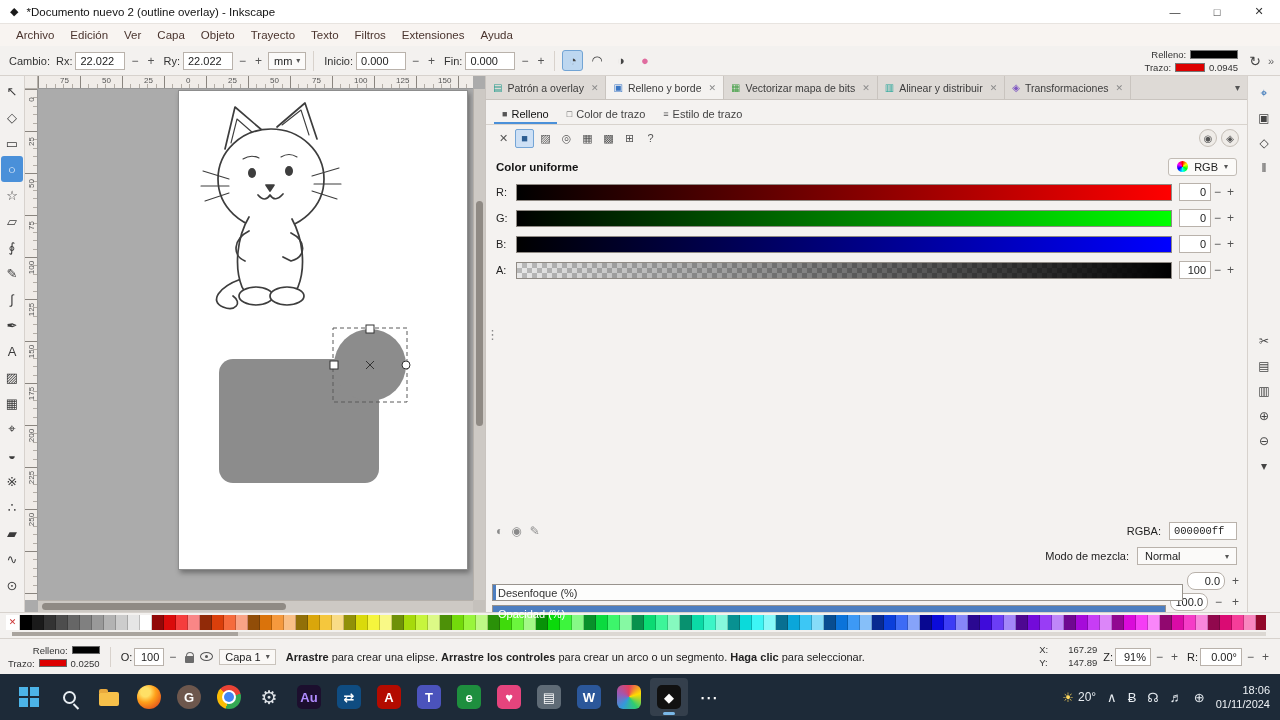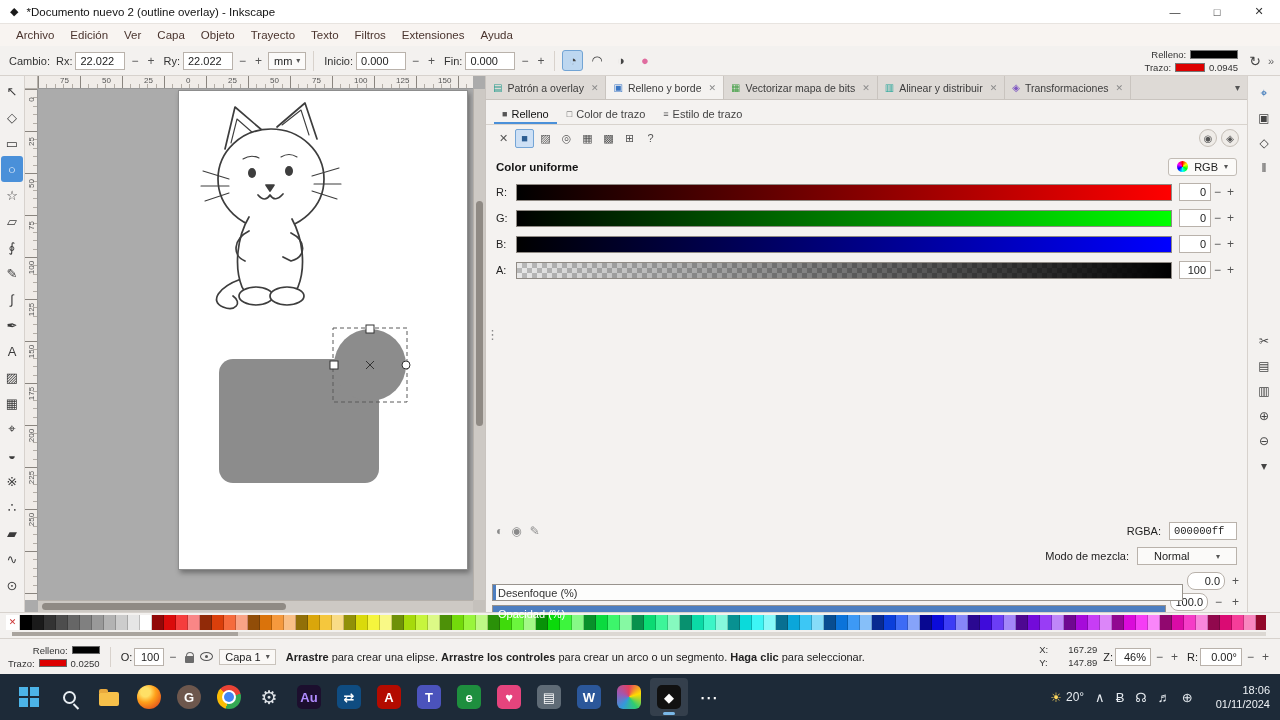--- a/index.html
+++ b/index.html
@@ -88,21 +88,21 @@
   .ch-bar{flex:1;height:17px;border:1px solid #8f8a84;}
   .ch-bar.alpha{background-image:linear-gradient(to right,rgba(0,0,0,0),rgba(0,0,0,1)),linear-gradient(45deg,#b9b9b9 25%,transparent 25%,transparent 75%,#b9b9b9 75%),linear-gradient(45deg,#b9b9b9 25%,transparent 25%,transparent 75%,#b9b9b9 75%);background-size:100% 100%,10px 10px,10px 10px;background-position:0 0,0 0,5px 5px;background-color:#e8e8e8;}
   .spin{display:flex;align-items:center;}
   .spin .val{width:32px;text-align:right;}
   .panel-spacer{flex:1;}
   .rgba-row{display:flex;align-items:center;gap:8px;padding:4px 10px;height:25px;}
   .mini-icon{font-size:12px;color:#8a8a8a;}
   .rgba-label{margin-left:auto;color:#222;}
   .rgba-input{width:68px;font-family:"Liberation Mono","DejaVu Sans Mono",monospace;font-size:10.5px;}
   .blend-row{display:flex;align-items:center;justify-content:flex-end;gap:8px;padding:4px 10px 5px;height:27px;}
-  .select{display:flex;align-items:center;justify-content:space-between;border:1px solid #b9b2ab;background:#fbfaf9;padding:2px 16px;min-width:100px;}
+  .select{display:flex;align-items:center;justify-content:space-between;border:1px solid #b9b2ab;background:#fbfaf9;padding:2px 7px;min-width:100px;}
   .slider-row{display:flex;align-items:center;gap:4px;padding:1px 5px 1px 6px;height:21px;}
   .slider-track{flex:1;height:17px;border:1px solid #98938d;background:#fdfdfc;position:relative;display:flex;align-items:center;overflow:hidden;margin-top:24px;}
   .sl-fill{position:absolute;left:0;top:0;bottom:0;background:#4d7ec0;}
   .sl-label{position:relative;z-index:1;padding-left:5px;color:#333;}
   .slider-track.full .sl-label{color:#fff;}
   .sl-val{width:38px;text-align:right;border-radius:8px;}
   
   .rail{position:absolute;left:1247px;top:76px;width:33px;height:536px;background:#f3f1ef;border-left:1px solid #d7d2cd;display:flex;flex-direction:column;align-items:center;padding-top:4px;}
   .rail-icon{width:22px;height:25px;display:flex;align-items:center;justify-content:center;color:#444;font-size:12px;}
   .rail-icon.gap{margin-top:148px;}
@@ -145,21 +145,21 @@
   .folder{width:20px;height:14px;background:#f7c04a;border-radius:2px;position:relative;margin-top:3px;}
   .folder::before{content:"";position:absolute;left:0;top:-3px;width:9px;height:4px;background:#e9a93d;border-radius:2px 2px 0 0;}
   .chrome{width:24px;height:24px;border-radius:50%;background:conic-gradient(from -45deg,#ea4335 0 120deg,#34a853 120deg 240deg,#fbbc05 240deg 360deg);position:relative;}
   .chrome::after{content:"";position:absolute;left:7px;top:7px;right:7px;bottom:7px;border-radius:50%;background:#4285f4;box-shadow:0 0 0 2px #fff;}
   .photos{width:24px;height:24px;border-radius:6px;background:conic-gradient(#e4405f,#ffdc00,#2ecc71,#3498db,#9b59b6,#e4405f);}
   .ff{width:24px;height:24px;border-radius:50%;background:radial-gradient(circle at 35% 30%,#ffe066 0 20%,#ff9f1a 45%,#e4581d 80%);}
   #tray{margin-left:auto;display:flex;align-items:center;gap:11px;color:#e6ebf0;}
   .tray-item{display:flex;align-items:center;gap:4px;font-size:12px;}
   .tray-glyph{font-size:13px;color:#e6ebf0;}
   .tray-item[data-name="tray-weather"] .tray-glyph{color:#ffd95e;}
-  .clock{display:flex;flex-direction:column;align-items:flex-end;font-size:11px;line-height:1.3;color:#eef2f6;margin-left:12px;}
+  .clock{display:flex;flex-direction:column;align-items:flex-end;font-size:11px;line-height:1.3;color:#eef2f6;margin-left:0;}
 </style>
 </head>
 <body>
 
 <div id="app" data-name="inkscape-window">
 
   <div class="titlebar" data-name="title-bar">
     <span class="app-logo" data-name="inkscape-logo-icon">◆</span>
     <span class="tb-title" data-name="window-title">*Documento nuevo 2 (outline overlay) - Inkscape</span>
     <span class="flex-sp" data-name="titlebar-spacer"></span>
@@ -618,21 +618,21 @@
     </span>
     <span id="status-msg" data-name="status-message"><span class="msg-b" data-name="status-message-segment">Arrastre</span><span data-name="status-message-segment"> para crear una elipse. </span><span class="msg-b" data-name="status-message-segment">Arrastre los controles</span><span data-name="status-message-segment"> para crear un arco o un segmento. </span><span class="msg-b" data-name="status-message-segment">Haga clic</span><span data-name="status-message-segment"> para seleccionar.</span></span>
     <span class="xy" data-name="cursor-coordinates">
       <span data-name="x-label">X:</span>
       <span class="v" data-name="x-value">167.29</span>
       <span data-name="y-label">Y:</span>
       <span class="v" data-name="y-value">147.89</span>
     </span>
     <span class="zr" data-name="zoom-control">
       <span data-name="zoom-label">Z:</span>
-      <span class="input" style="width:36px;text-align:right;" data-name="zoom-input">46%</span>
+      <span class="input" style="width:36px;text-align:right;" data-name="zoom-input">91%</span>
       <span class="spin-btn" data-name="zoom-decrease-button">−</span>
       <span class="spin-btn" data-name="zoom-increase-button">+</span>
     </span>
     <span class="zr" data-name="rotation-control">
       <span data-name="rotation-label">R:</span>
       <span class="input" style="width:42px;text-align:right;" data-name="rotation-input">0.00°</span>
       <span class="spin-btn" data-name="rotation-decrease-button">−</span>
       <span class="spin-btn" data-name="rotation-increase-button">+</span>
     </span>
   </div>

